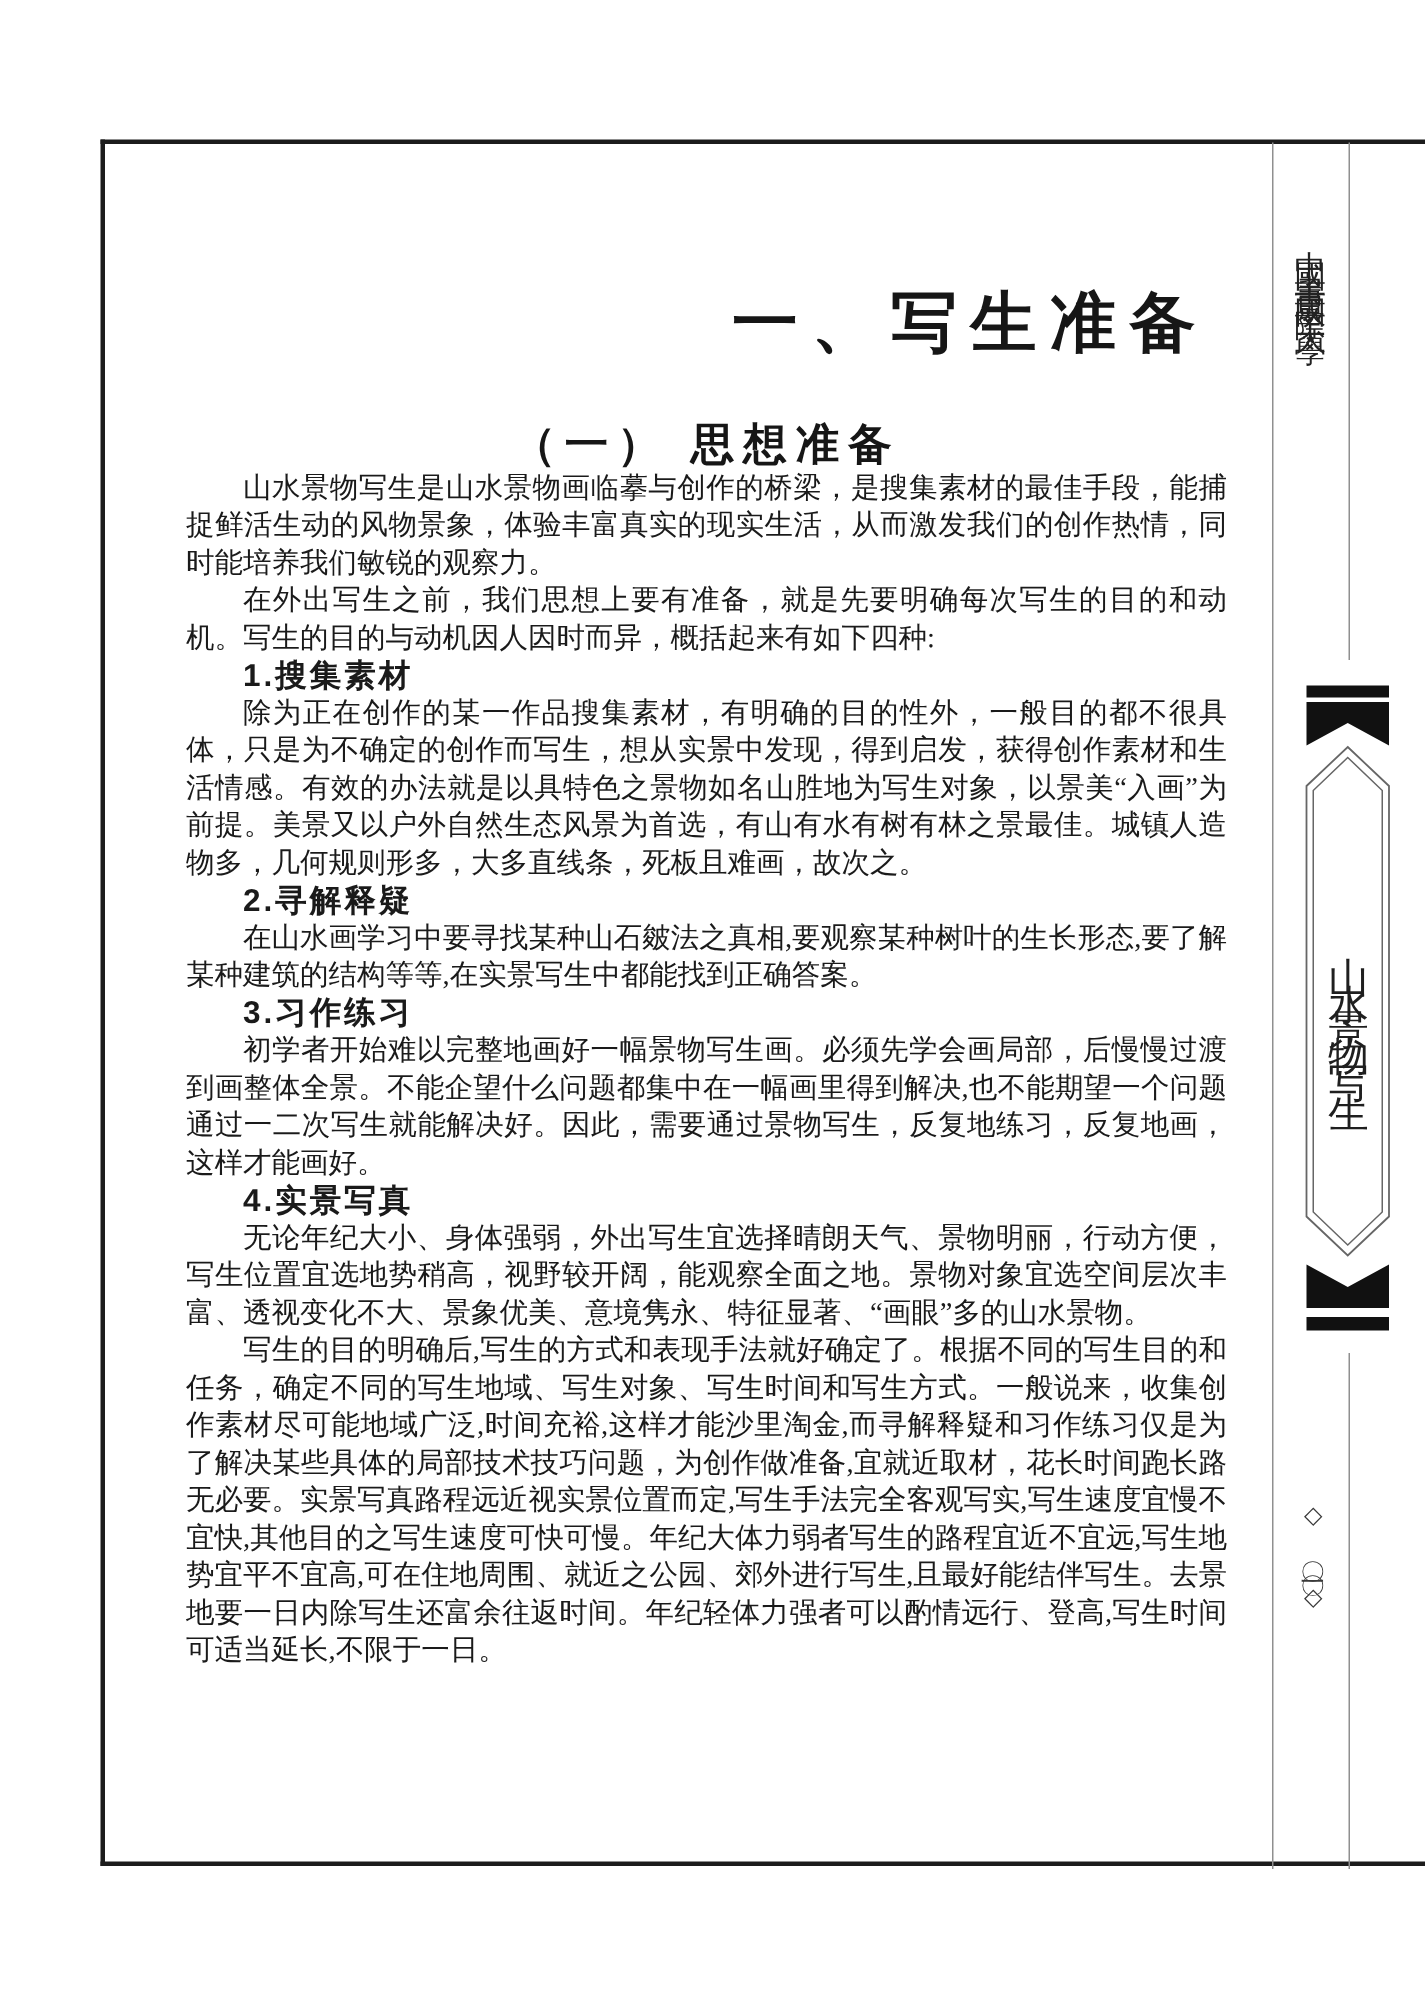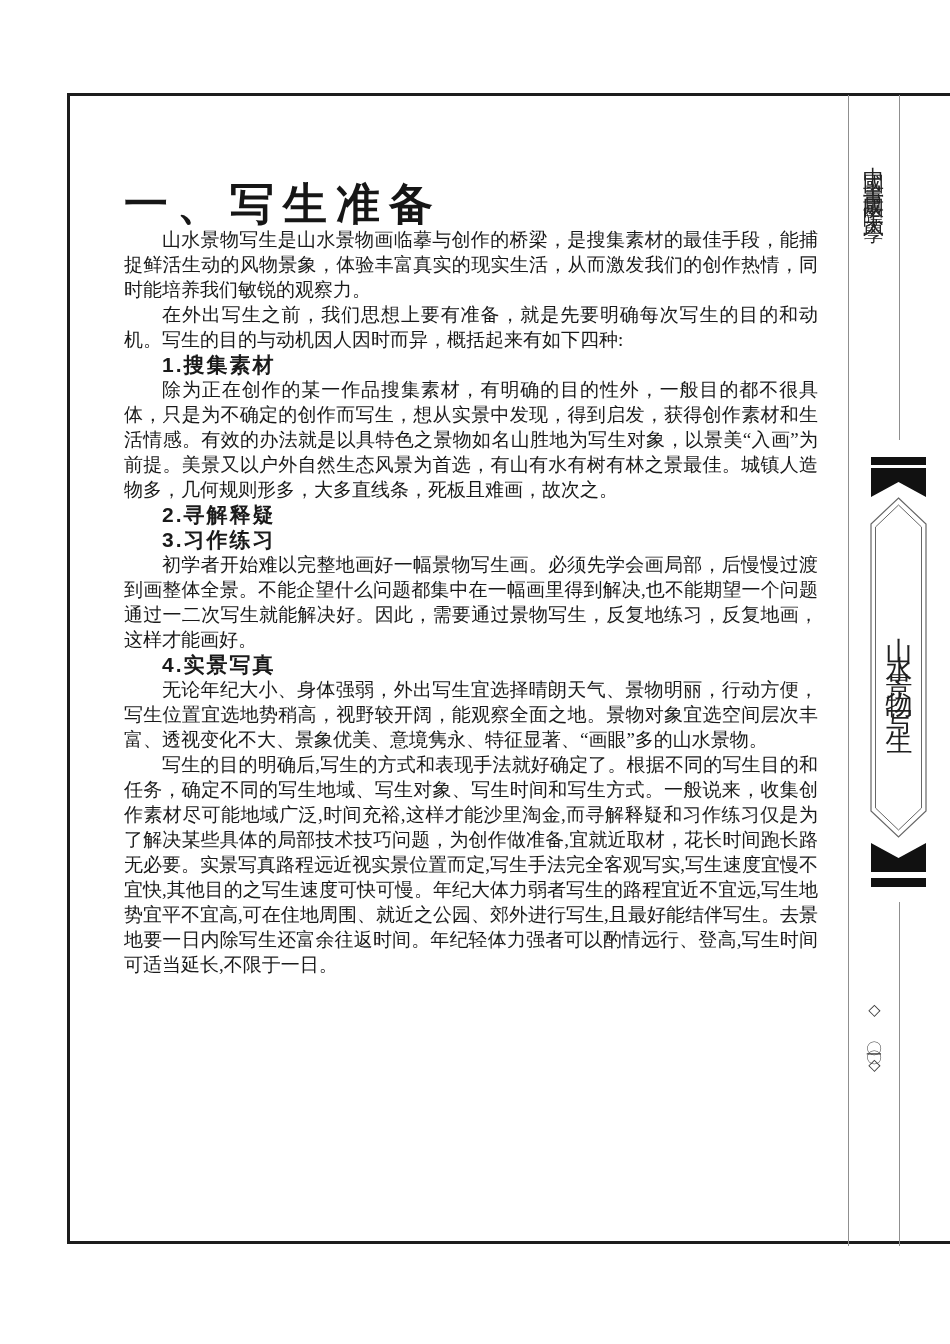--- a/index.html
+++ b/index.html
@@ -27,27 +27,27 @@
     background: transparent;
   }
   
   .main-column {
     position: absolute;
     left: 124px;
     top: 180px;
     width: 694px;
   }
   .chapter-title {
-    margin: 0;
+    margin: 12px;
     font-family: "Liberation Sans", "DejaVu Sans", sans-serif;
     font-weight: 700;
     font-size: 44px;
     line-height: 47px;
     letter-spacing: 9px;
-    text-align: left;
+    text-align: right;
     color: #161616;
     white-space: nowrap;
   }
   .section-title {
     margin: 43px 0 0 0;
     font-family: "Liberation Sans", "DejaVu Sans", sans-serif;
     font-weight: 700;
     font-size: 29px;
     line-height: 31px;
     letter-spacing: 6px;
@@ -132,27 +132,29 @@
     font-family: "Liberation Serif", "DejaVu Serif", serif;
   }
 </style>
 </head>
 <body>
 
 <div class="page-frame"></div>
 
 <div class="main-column">
   <h1 class="chapter-title">一、写生准备</h1>
+  <h2 class="section-title">（一） 思想准备</h2>
 
   <div class="body-text">
     <p>山水景物写生是山水景物画临摹与创作的桥梁，是搜集素材的最佳手段，能捕捉鲜活生动的风物景象，体验丰富真实的现实生活，从而激发我们的创作热情，同时能培养我们敏锐的观察力。</p>
     <p>在外出写生之前，我们思想上要有准备，就是先要明确每次写生的目的和动机。写生的目的与动机因人因时而异，概括起来有如下四种:</p>
     <p class="block-heading">1.搜集素材</p>
     <p>除为正在创作的某一作品搜集素材，有明确的目的性外，一般目的都不很具体，只是为不确定的创作而写生，想从实景中发现，得到启发，获得创作素材和生活情感。有效的办法就是以具特色之景物如名山胜地为写生对象，以景美“入画”为前提。美景又以户外自然生态风景为首选，有山有水有树有林之景最佳。城镇人造物多，几何规则形多，大多直线条，死板且难画，故次之。</p>
     <p class="block-heading">2.寻解释疑</p>
+    <p>在山水画学习中要寻找某种山石皴法之真相,要观察某种树叶的生长形态,要了解某种建筑的结构等等,在实景写生中都能找到正确答案。</p>
     <p class="block-heading">3.习作练习</p>
     <p>初学者开始难以完整地画好一幅景物写生画。必须先学会画局部，后慢慢过渡到画整体全景。不能企望什么问题都集中在一幅画里得到解决,也不能期望一个问题通过一二次写生就能解决好。因此，需要通过景物写生，反复地练习，反复地画，这样才能画好。</p>
     <p class="block-heading">4.实景写真</p>
     <p>无论年纪大小、身体强弱，外出写生宜选择晴朗天气、景物明丽，行动方便，写生位置宜选地势稍高，视野较开阔，能观察全面之地。景物对象宜选空间层次丰富、透视变化不大、景象优美、意境隽永、特征显著、“画眼”多的山水景物。</p>
     <p>写生的目的明确后,写生的方式和表现手法就好确定了。根据不同的写生目的和任务，确定不同的写生地域、写生对象、写生时间和写生方式。一般说来，收集创作素材尽可能地域广泛,时间充裕,这样才能沙里淘金,而寻解释疑和习作练习仅是为了解决某些具体的局部技术技巧问题，为创作做准备,宜就近取材，花长时间跑长路无必要。实景写真路程远近视实景位置而定,写生手法完全客观写实,写生速度宜慢不宜快,其他目的之写生速度可快可慢。年纪大体力弱者写生的路程宜近不宜远,写生地势宜平不宜高,可在住地周围、就近之公园、郊外进行写生,且最好能结伴写生。去景地要一日内除写生还富余往返时间。年纪轻体力强者可以酌情远行、登高,写生时间可适当延长,不限于一日。</p>
   </div>
 </div>
 
 <div class="rule rule-left"></div>
 <div class="rule rule-right-upper"></div>

